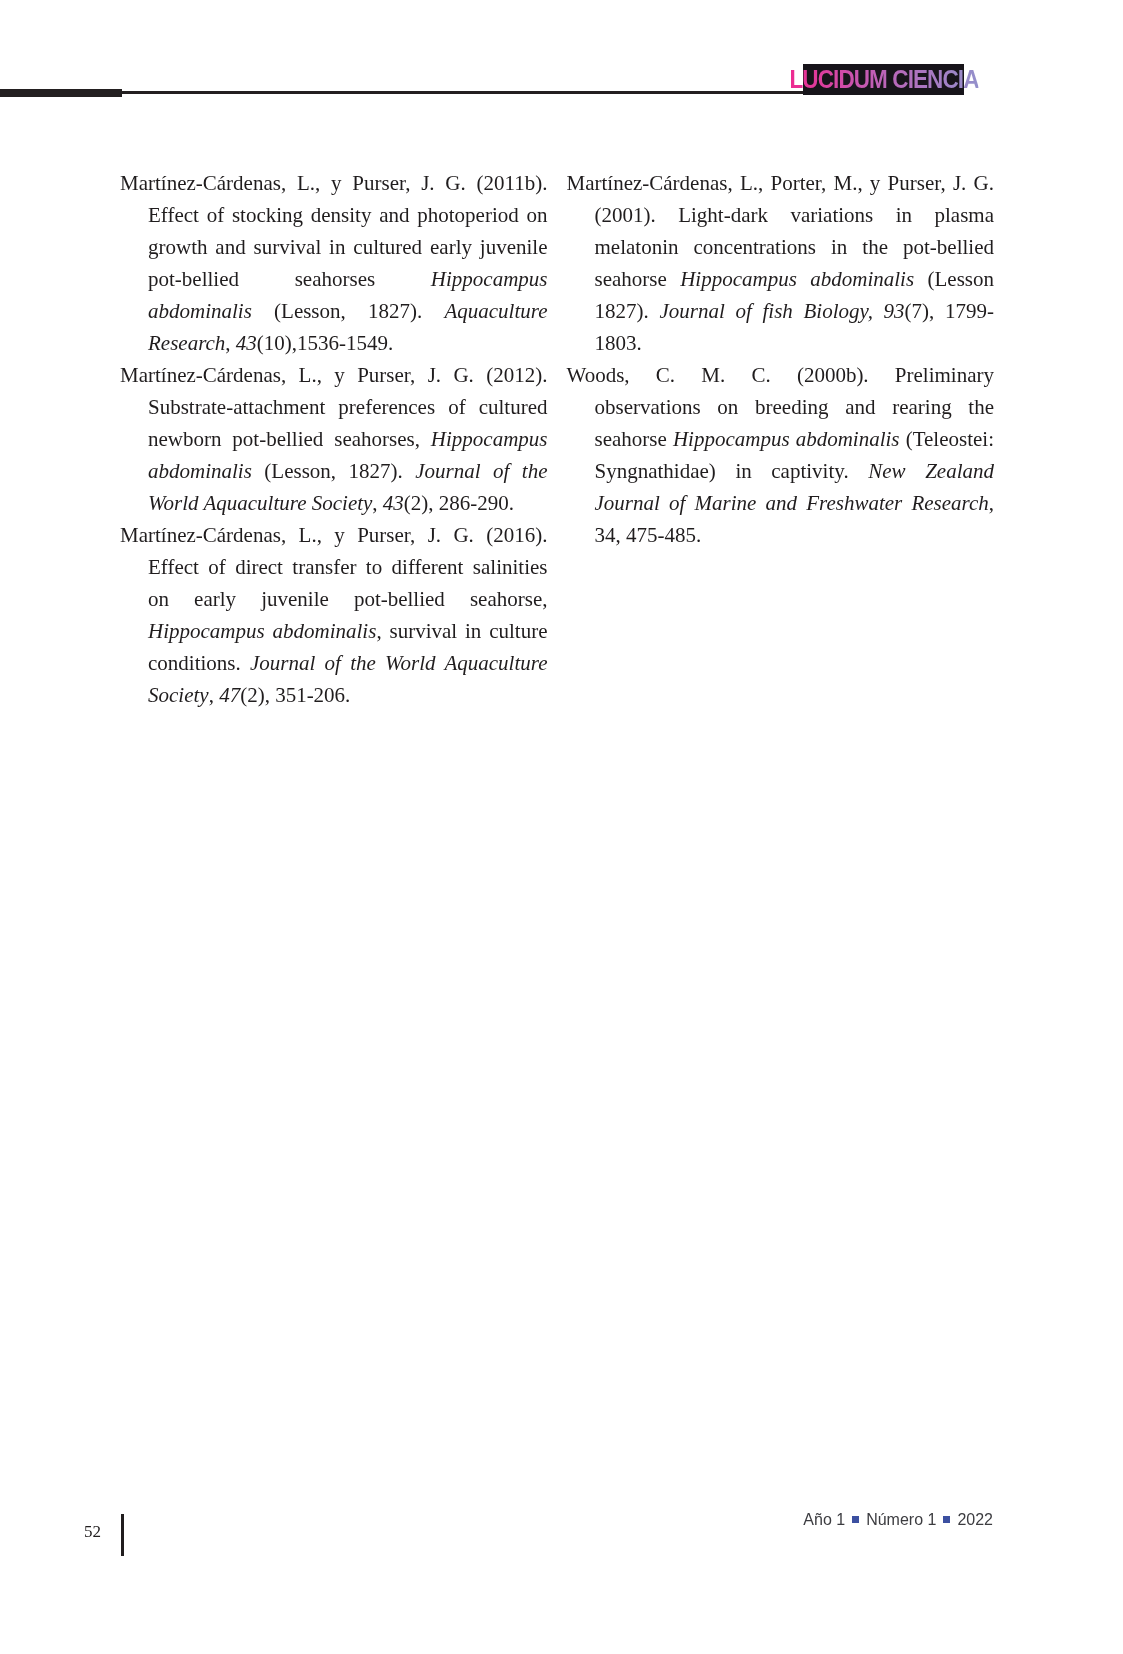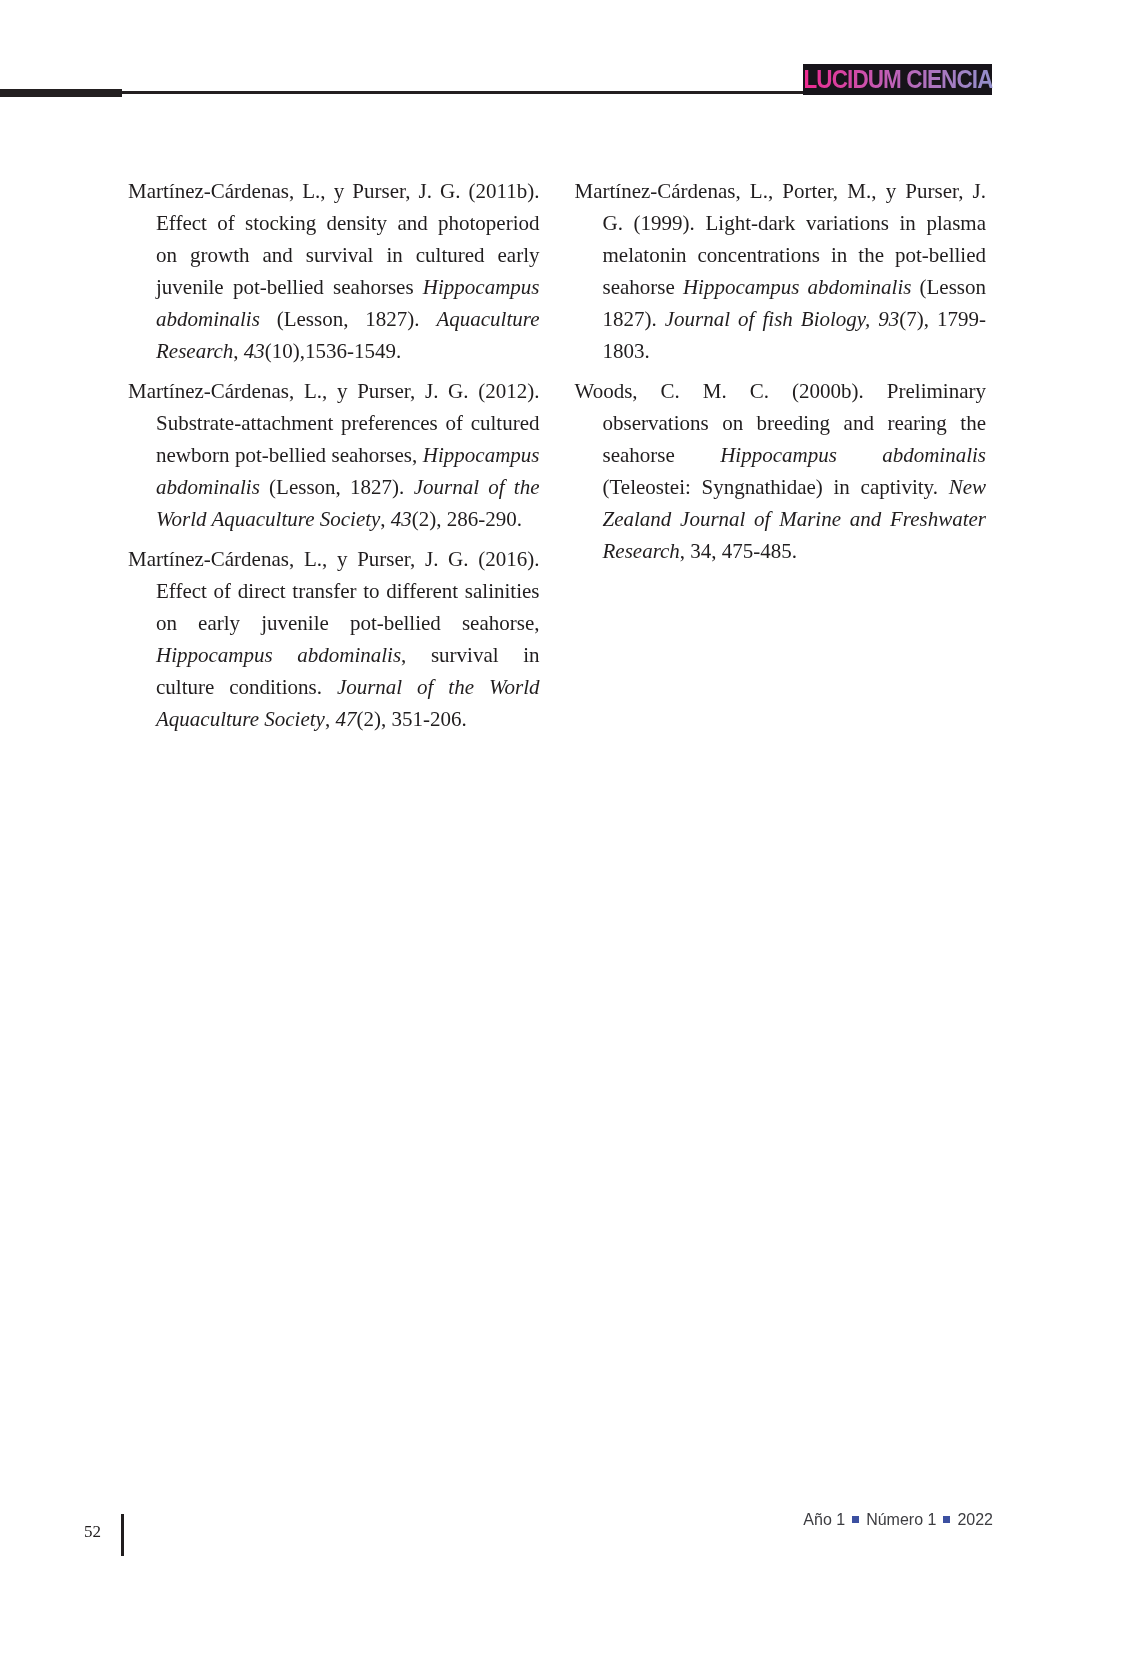--- a/index.html
+++ b/index.html
@@ -23,42 +23,42 @@
   
   .rule-thick{
     position:absolute;left:0;top:89px;width:122px;height:8px;
     background:var(--rule-color);
   }
   .rule-thin{
     position:absolute;left:122px;top:91px;width:681px;height:3px;
     background:var(--rule-color);
   }
   .logo-box{
-    position:absolute;left:803px;top:64px;width:189px;height:31px;
+    position:absolute;left:803px;top:64px;width:161px;height:31px;
     background:var(--logo-bg);
     display:flex;align-items:center;justify-content:center;
   }
   .logo-text{
     font-family:"Liberation Sans", sans-serif;
     font-weight:700;font-size:25px;line-height:1;
     letter-spacing:-1px;white-space:nowrap;
     transform:scaleX(0.9);transform-origin:center;
     color:#c861b0;
     background:linear-gradient(90deg,var(--logo-gradient-start) 0%,var(--logo-gradient-mid) 45%,var(--logo-gradient-end) 100%);
     -webkit-background-clip:text;background-clip:text;
     -webkit-text-fill-color:transparent;
   }
   
   .columns{
     position:absolute;left:120px;top:167px;width:874px;
     display:flex;gap:19px;
   }
   .col{flex:1 1 0;min-width:0;}
   .ref{
-    margin:8px;
+    margin:0;
     font-size:21px;line-height:32px;
     color:var(--text-color);
     text-align:justify;
     padding-left:28px;text-indent:-28px;
   }
   .ref i{font-style:italic;}
   
   .page-num{
     position:absolute;left:84px;top:1522px;
     font-size:17px;color:var(--text-color);
@@ -95,21 +95,21 @@
     </div>
   </header>
 
   <main class="columns">
     <div class="col" id="col-left">
         <p class="ref"><span>Martínez-Cárdenas, L., y Purser, J. G. (2011b). Effect of stocking density and photoperiod on growth and survival in cultured early juvenile pot-bellied seahorses </span><i>Hippocampus abdominalis</i><span> (Lesson, 1827). </span><i>Aquaculture Research</i><span>, </span><i>43</i><span>(10),1536-1549.</span></p>
         <p class="ref"><span>Martínez-Cárdenas, L., y Purser, J. G. (2012). Substrate-attachment preferences of cultured newborn pot-bellied seahorses, </span><i>Hippocampus abdominalis</i><span> (Lesson, 1827). </span><i>Journal of the World Aquaculture Society</i><span>, </span><i>43</i><span>(2), 286-290.</span></p>
         <p class="ref"><span>Martínez-Cárdenas, L., y Purser, J. G. (2016). Effect of direct transfer to different salinities on early juvenile pot-bellied seahorse, </span><i>Hippocampus abdominalis</i><span>, survival in culture conditions. </span><i>Journal of the World Aqua­culture Society</i><span>, </span><i>47</i><span>(2), 351-206.</span></p>
       </div>
     <div class="col" id="col-right">
-        <p class="ref"><span>Martínez-Cárdenas, L., Porter, M., y Purser, J. G. (1999). Light-dark variations in plasma melatonin concentrations in the pot-bellied seahorse </span><i>Hippocampus abdominalis</i><span> (Lesson 1827). </span><i>Journal of fish Biology, 93</i><span>(7), 1799-1803.</span></p>
+        <p class="ref"><span>Martínez-Cárdenas, L., Porter, M., y Purser, J. G. (2001). Light-dark variations in plasma melatonin concentrations in the pot-bellied seahorse </span><i>Hippocampus abdominalis</i><span> (Lesson 1827). </span><i>Journal of fish Biology, 93</i><span>(7), 1799-1803.</span></p>
         <p class="ref"><span>Woods, C. M. C. (2000b). Preliminary observations on breeding and rearing the seahorse </span><i>Hippocampus abdominalis</i><span> (Teleostei: Syngnathidae) in captivity. </span><i>New Zealand Journal of Marine and Freshwater Research</i><span>, 34, 475-485.</span></p>
       </div>
   </main>
 
   <footer>
     <span class="page-num">52</span>
     <span class="page-num-bar"></span>
     <div class="footer-right">
       <div class="issue-line" id="issue-line"><span>Año 1</span><span class="sq-bullet"></span><span>Número 1</span><span class="sq-bullet"></span><span>2022</span></div>
     </div>

